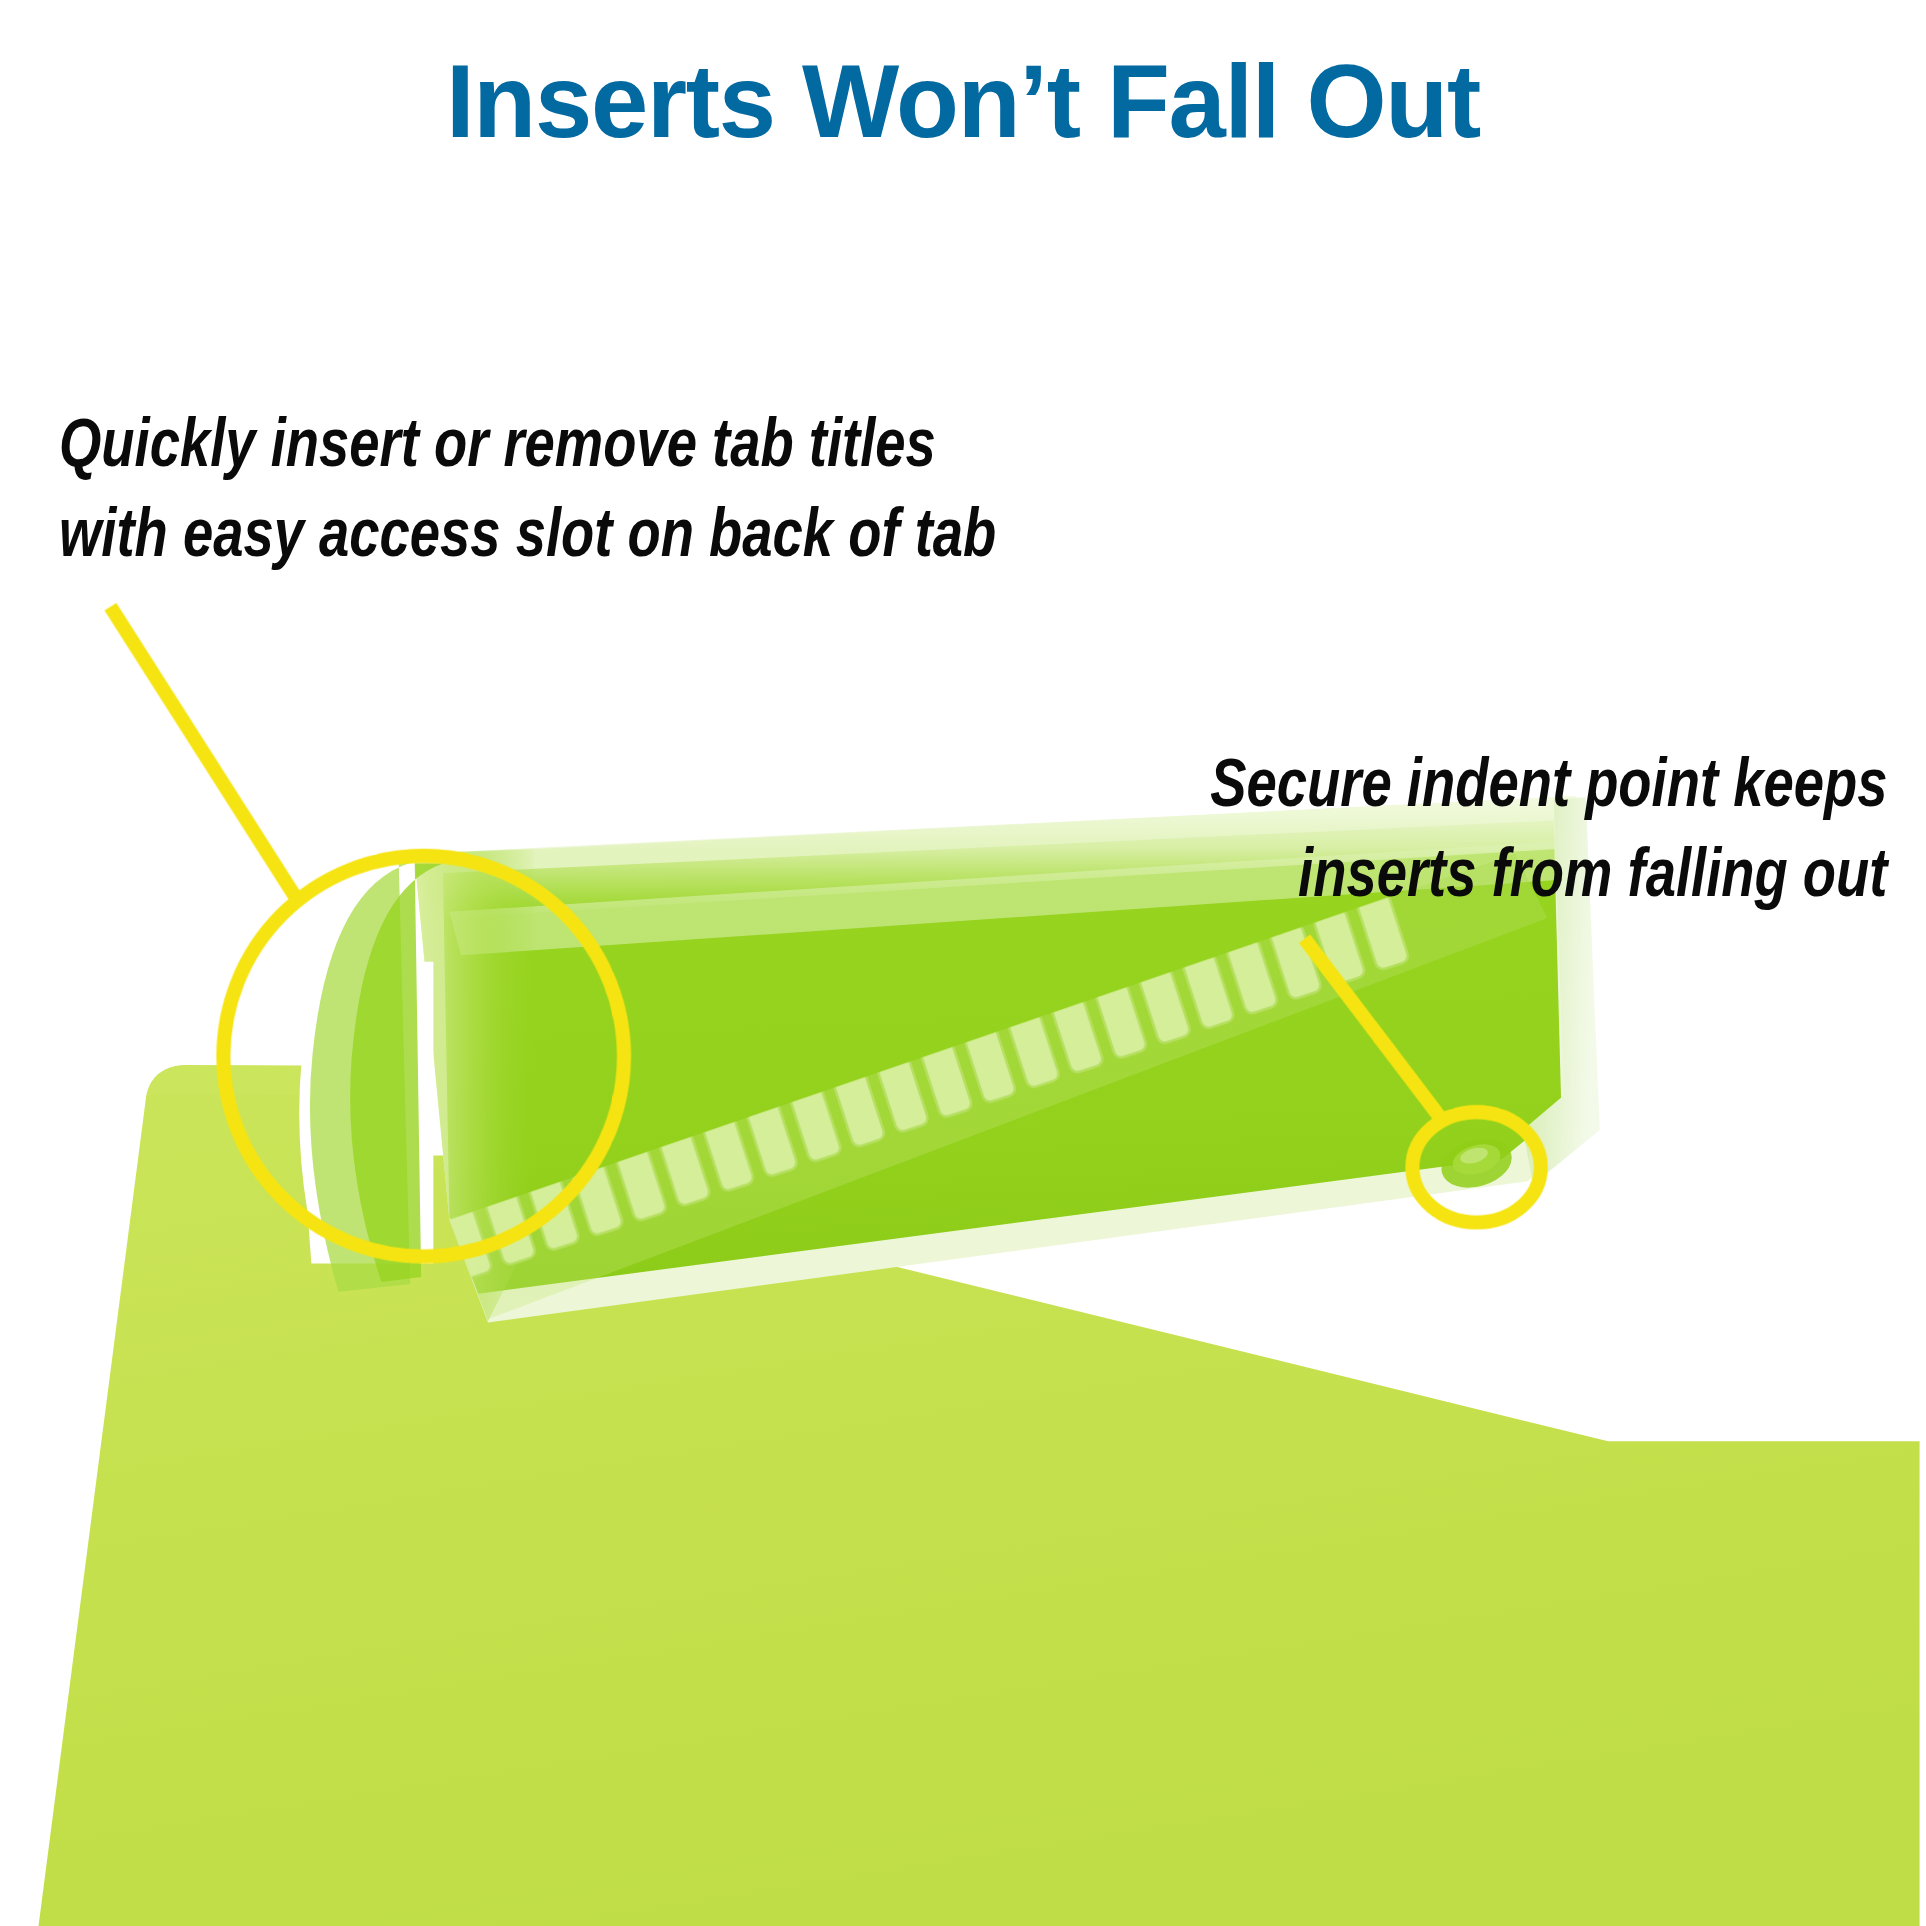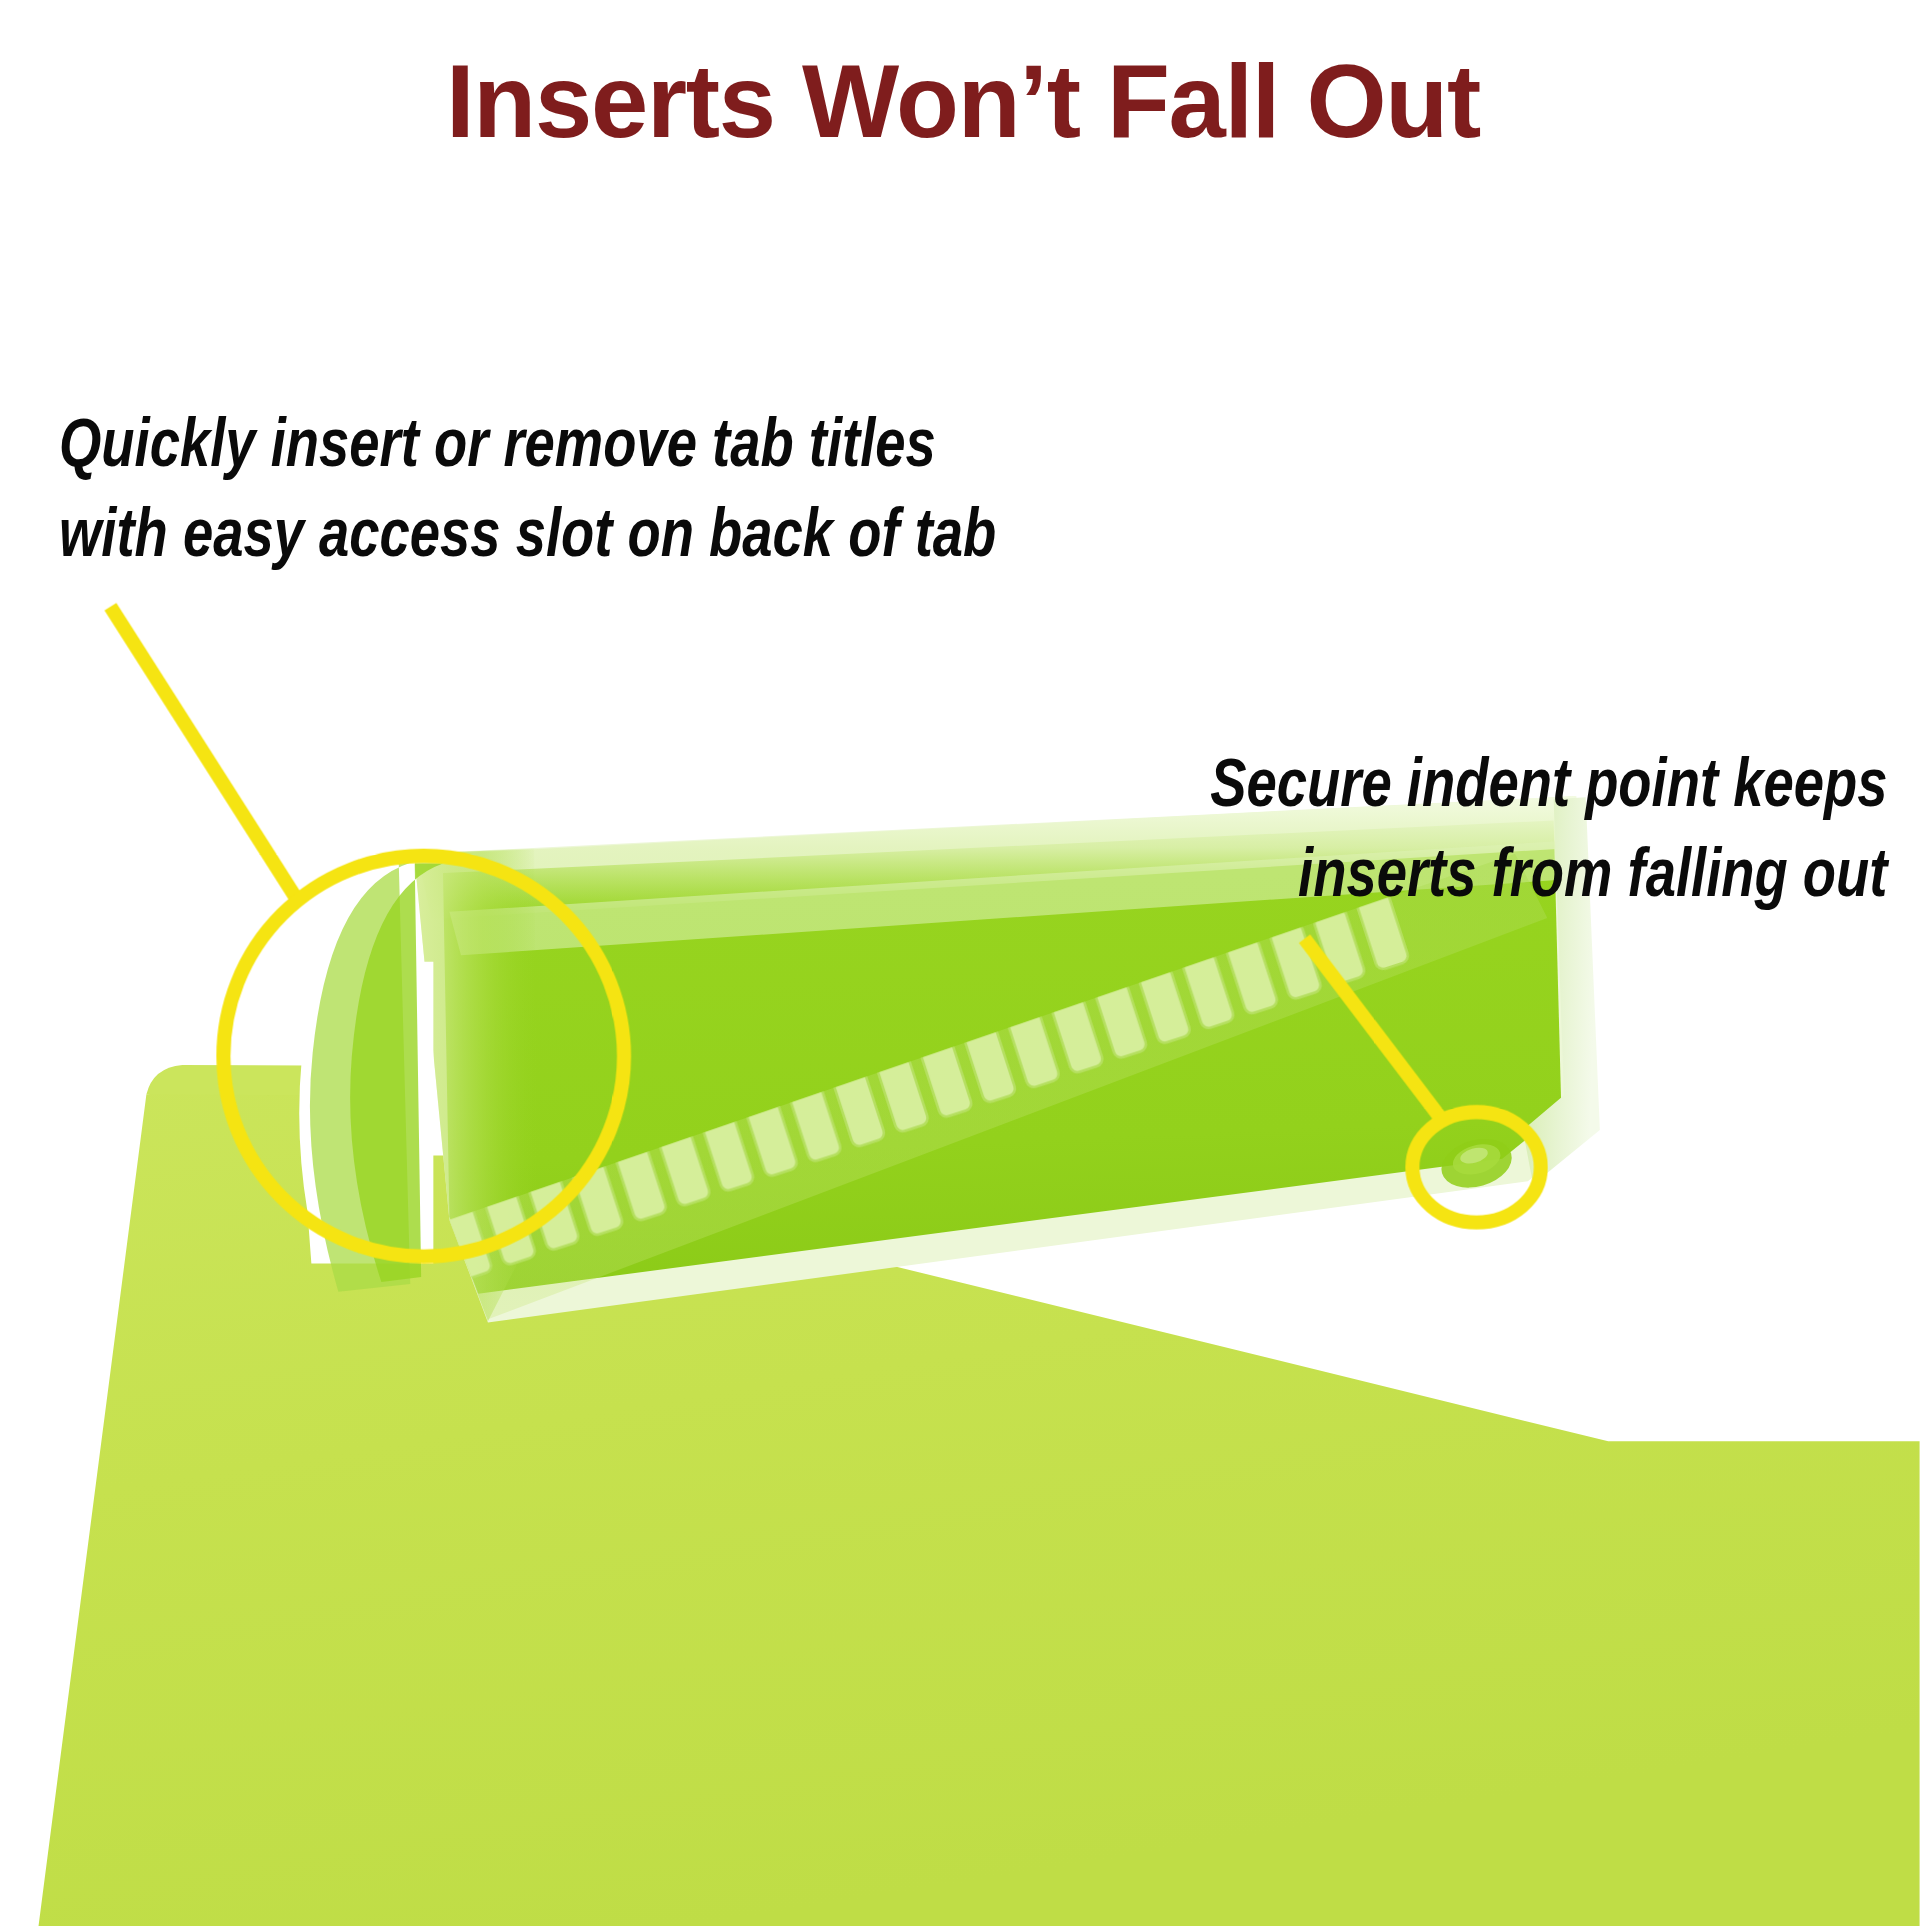--- a/index.html
+++ b/index.html
@@ -12,21 +12,21 @@
   }
   #stage{position:absolute;left:0;top:0;width:1926px;height:1926px;overflow:hidden;background:#fff;}
 
   
   .title{
     position:absolute;left:0;top:50px;width:1926px;
     text-align:center;
     font-size:103px;
     font-weight:bold;
     letter-spacing:-1.3px;
-    color:#7f1d1d;
+    color:#0369a1;
     line-height:1.0;
     white-space:nowrap;
   }
 
   
   .callout{
     position:absolute;
     color:#0a0a0a;
     font-style:italic;
     font-weight:bold;

